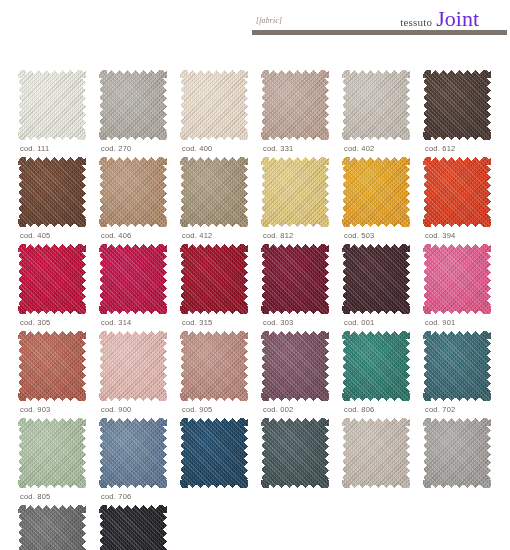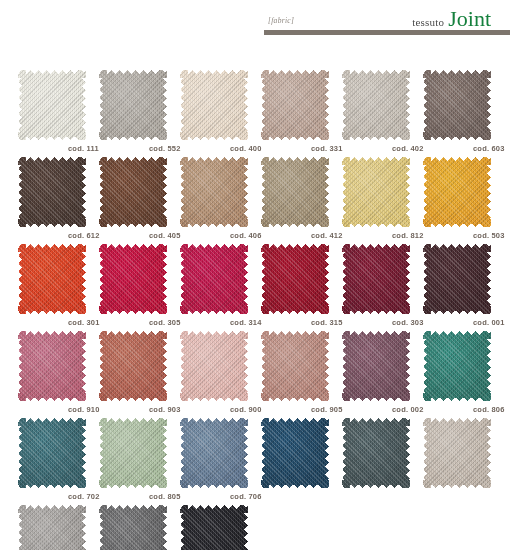--- a/index.html
+++ b/index.html
@@ -5,21 +5,21 @@
   html,body{margin:0;padding:0;}
   body{
     width:510px;height:550px;overflow:hidden;
     background:#ffffff;
     font-family:"Liberation Sans", sans-serif;
     position:relative;
   }
 
   
   #header{
-    position:absolute;left:16px;top:0;width:485px;height:46px;
+    position:absolute;left:4px;top:0;width:485px;height:46px;
   }
   #header-rule{
     position:absolute;left:248px;top:30px;width:255px;height:5px;
     background:#7d756d;
   }
   #fabric-tag{
     position:absolute;left:252px;top:16px;
     font-family:"Liberation Serif", serif;
     font-size:7.5px;font-style:italic;color:#8d867f;
     letter-spacing:.3px;
@@ -27,21 +27,21 @@
   #brand-block{
     position:absolute;right:10px;top:8px;
     display:flex;align-items:baseline;gap:4px;
   }
   #brand-tessuto{
     font-family:"Liberation Serif", serif;
     font-size:11px;color:#4c4c4c;letter-spacing:.2px;
   }
   #brand-name{
     font-family:"Liberation Serif", serif;
-    font-size:22px;color:#15803d;line-height:1;
+    font-size:22px;color:#6d28d9;line-height:1;
   }
 
   
   #swatch-grid{
     position:absolute;left:14px;top:70px;
     width:486px;
     display:grid;
     grid-template-columns:repeat(6,81px);
     grid-auto-rows:87px;
   }
@@ -72,22 +72,22 @@
       repeating-conic-gradient(from 45deg at 0 50%, #000 0% 25%, #0000 0% 50%) top left/8px 8px repeat-y,
       repeating-conic-gradient(from -135deg at 100% 50%, #000 0% 25%, #0000 0% 50%) top right/8px 8px repeat-y;
   }
   .swatch-shade{
     position:absolute;inset:0;pointer-events:none;
     background:radial-gradient(ellipse at 38% 32%, rgba(255,255,255,.14), rgba(0,0,0,.10) 78%);
     mix-blend-mode:overlay;
   }
   .swatch-label{
     position:absolute;left:6px;top:74px;
-    font-size:7.5px;font-weight:bold;color:#6f645c;
-    letter-spacing:.2px;white-space:nowrap;margin-left:48px;
+    font-size:7.5px;font-weight:normal;color:#6f645c;
+    letter-spacing:.2px;white-space:nowrap;
   }
 
   
   .row-clipped .swatch-frame{height:70px;}
 </style>
 </head>
 <body>
 
 <div id="header">
   <div id="fabric-tag">[fabric]</div>
@@ -106,21 +106,21 @@
         </div>
       </div>
       <div class="swatch-label">cod. 111</div>
     </div>
     <div class="swatch-cell">
       <div class="swatch-frame">
         <div class="swatch-fabric" style="--c: #b6b1aa;">
           <div class="swatch-shade"></div>
         </div>
       </div>
-      <div class="swatch-label">cod. 552</div>
+      <div class="swatch-label">cod. 270</div>
     </div>
     <div class="swatch-cell">
       <div class="swatch-frame">
         <div class="swatch-fabric" style="--c: #eddfcf;">
           <div class="swatch-shade"></div>
         </div>
       </div>
       <div class="swatch-label">cod. 400</div>
     </div>
     <div class="swatch-cell">
@@ -134,28 +134,20 @@
     <div class="swatch-cell">
       <div class="swatch-frame">
         <div class="swatch-fabric" style="--c: #cbc4bb;">
           <div class="swatch-shade"></div>
         </div>
       </div>
       <div class="swatch-label">cod. 402</div>
     </div>
     <div class="swatch-cell">
       <div class="swatch-frame">
-        <div class="swatch-fabric" style="--c: #7a6a64;">
-          <div class="swatch-shade"></div>
-        </div>
-      </div>
-      <div class="swatch-label">cod. 603</div>
-    </div>
-    <div class="swatch-cell">
-      <div class="swatch-frame">
         <div class="swatch-fabric" style="--c: #4c3a33;">
           <div class="swatch-shade"></div>
         </div>
       </div>
       <div class="swatch-label">cod. 612</div>
     </div>
     <div class="swatch-cell">
       <div class="swatch-frame">
         <div class="swatch-fabric" style="--c: #6b4330;">
           <div class="swatch-shade"></div>
@@ -194,21 +186,21 @@
         </div>
       </div>
       <div class="swatch-label">cod. 503</div>
     </div>
     <div class="swatch-cell">
       <div class="swatch-frame">
         <div class="swatch-fabric" style="--c: #de3f21;">
           <div class="swatch-shade"></div>
         </div>
       </div>
-      <div class="swatch-label">cod. 301</div>
+      <div class="swatch-label">cod. 394</div>
     </div>
     <div class="swatch-cell">
       <div class="swatch-frame">
         <div class="swatch-fabric" style="--c: #c3103c;">
           <div class="swatch-shade"></div>
         </div>
       </div>
       <div class="swatch-label">cod. 305</div>
     </div>
     <div class="swatch-cell">
@@ -238,25 +230,25 @@
     <div class="swatch-cell">
       <div class="swatch-frame">
         <div class="swatch-fabric" style="--c: #42262b;">
           <div class="swatch-shade"></div>
         </div>
       </div>
       <div class="swatch-label">cod. 001</div>
     </div>
     <div class="swatch-cell">
       <div class="swatch-frame">
-        <div class="swatch-fabric" style="--c: #c0687f;">
-          <div class="swatch-shade"></div>
-        </div>
-      </div>
-      <div class="swatch-label">cod. 910</div>
+        <div class="swatch-fabric" style="--c: #e36091;">
+          <div class="swatch-shade"></div>
+        </div>
+      </div>
+      <div class="swatch-label">cod. 901</div>
     </div>
     <div class="swatch-cell">
       <div class="swatch-frame">
         <div class="swatch-fabric" style="--c: #b76453;">
           <div class="swatch-shade"></div>
         </div>
       </div>
       <div class="swatch-label">cod. 903</div>
     </div>
     <div class="swatch-cell">

